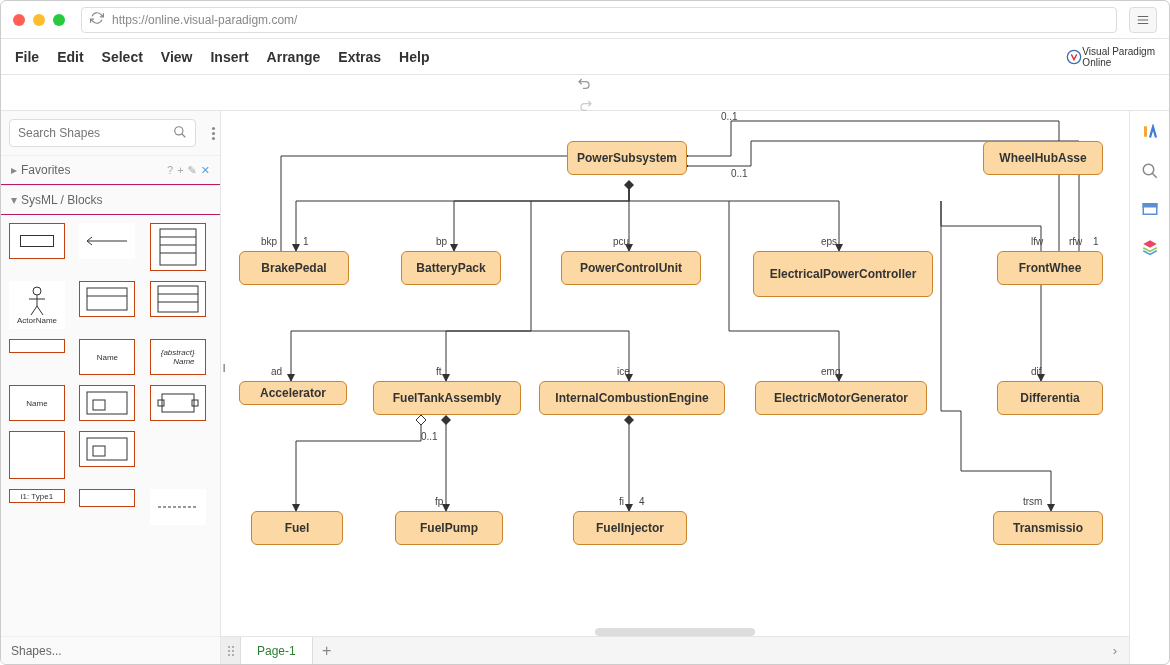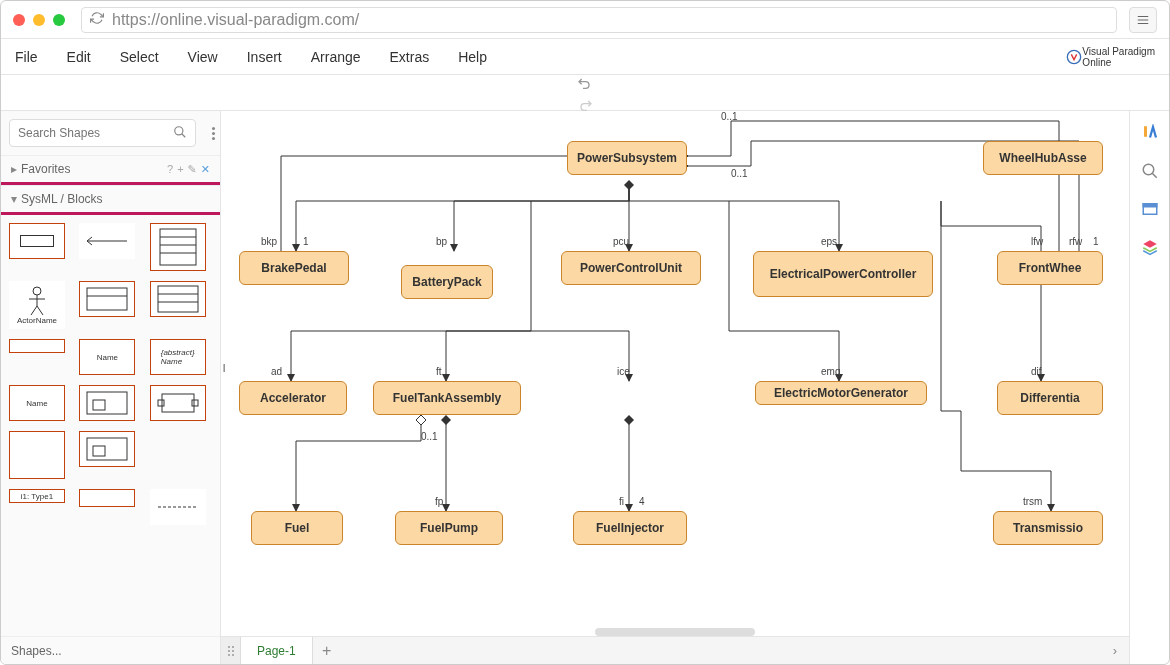--- a/index.html
+++ b/index.html
@@ -6,27 +6,27 @@
 body { font-family: -apple-system, BlinkMacSystemFont, "Segoe UI", Arial, sans-serif; font-size: 13px; color: #333; background: #fff; }
 .window { width: 1170px; height: 665px; border: 1px solid #ccc; border-radius: 6px; overflow: hidden; position: relative; background: #fff; }
 
 
 .titlebar { height: 38px; display: flex; align-items: center; padding: 0 12px; border-bottom: 1px solid #e5e5e5; }
 .traffic-lights { display: flex; gap: 8px; margin-right: 16px; }
 .tl { width: 12px; height: 12px; border-radius: 50%; }
 .tl.red { background: #ff5f56; }
 .tl.yellow { background: #ffbd2e; }
 .tl.green { background: #27c93f; }
-.url-bar { flex: 1; height: 26px; border: 1px solid #ddd; border-radius: 4px; display: flex; align-items: center; padding: 0 8px; color: #888; font-size: 16px; margin-right: 12px; }
+.url-bar { flex: 1; height: 26px; border: 1px solid #ddd; border-radius: 4px; display: flex; align-items: center; padding: 0 8px; color: #888; font-size: 12px; margin-right: 12px; }
 .url-bar .reload { margin-right: 8px; }
 .hamburger { width: 28px; height: 26px; border: 1px solid #ddd; border-radius: 4px; display: flex; align-items: center; justify-content: center; background: #f7f7f7; }
 
 
 .menubar { height: 36px; display: flex; align-items: center; padding: 0 14px; border-bottom: 1px solid #e5e5e5; justify-content: space-between; }
-.menus { display: flex; gap: 29px; font-size: 14px; }
+.menus { display: flex; gap: 18px; font-size: 14px; font-weight: bold; }
 .menu-item { cursor: pointer; }
 .logo { display: flex; align-items: center; gap: 0; font-size: 10px; line-height: 1.1; }
 .logo svg { width: 16px; height: 16px; }
 
 
 .toolbar { height: 36px; display: flex; align-items: center; padding: 0 10px; border-bottom: 1px solid #e5e5e5; gap: 6px; color: #666; flex-direction: column; }
 .toolbar .sep { width: 1px; height: 20px; background: #e0e0e0; margin: 0 4px; }
 .toolbar .ti { width: 24px; height: 24px; display: flex; align-items: center; justify-content: center; cursor: pointer; }
 .zoom { display: flex; align-items: center; gap: 4px; font-size: 13px; }
 
@@ -34,28 +34,28 @@
 .main { display: flex; height: calc(100% - 38px - 36px - 36px); }
 
 
 .sidebar { width: 220px; border-right: 1px solid #e5e5e5; display: flex; flex-direction: column; background: #fafafa; }
 .search-wrap { padding: 8px; display: flex; align-items: center; gap: 16px; }
 .search-box { flex: 1; height: 28px; border: 1px solid #ddd; border-radius: 4px; background: #fff; display: flex; align-items: center; padding: 0 8px; color: #999; font-size: 12px; }
 .search-box input { border: none; outline: none; flex: 1; font-size: 12px; background: transparent; }
 .more-dots { width: 16px; display: flex; flex-direction: column; gap: 2px; align-items: center; cursor: pointer; }
 .more-dots span { width: 3px; height: 3px; background: #888; border-radius: 50%; }
 
-.section-hdr { height: 30px; display: flex; align-items: center; padding: 0 10px; font-size: 12px; color: #666; border-top: 1px solid #eee; border-bottom: 3px solid #be185d; justify-content: space-between; }
+.section-hdr { height: 30px; display: flex; align-items: center; padding: 0 10px; font-size: 12px; color: #666; border-top: 1px solid #eee; border-bottom: 1px solid #be185d; justify-content: space-between; }
 .section-hdr .actions { display: flex; gap: 4px; font-size: 11px; color: #aaa; }
 .section-hdr .caret { margin-right: 4px; color: #888; }
 
 .palette { flex: 1; overflow-y: auto; padding: 8px; display: grid; grid-template-columns: repeat(3, 1fr); gap: 10px 8px; align-content: start; }
 .shape { width: 56px; height: 36px; border: 1px solid #c2410c; background: #fff; font-size: 7px; display: flex; align-items: center; justify-content: center; cursor: pointer; }
 .shape.tall { height: 48px; }
-.shape-label { font-size: 8px; text-align: left; }
+.shape-label { font-size: 8px; text-align: right; }
 .actor { display: flex; flex-direction: column; align-items: center; justify-content: center; }
 .shapes-footer { height: 28px; border-top: 1px solid #eee; display: flex; align-items: center; padding: 0 10px; font-size: 12px; color: #666; }
 
 
 .canvas-wrap { flex: 1; position: relative; background: #fff; overflow: hidden; }
 .canvas { position: absolute; inset: 0; }
 .node { position: absolute; background: #fcd9a4; border: 1px solid #c9842c; border-radius: 6px; display: flex; align-items: center; justify-content: center; font-size: 12px; font-weight: bold; padding: 0 10px; white-space: nowrap; }
 .edge-label { position: absolute; font-size: 10px; color: #444; }
 .scroll-h { position: absolute; bottom: 28px; left: 50%; transform: translateX(-50%); width: 160px; height: 8px; background: #ddd; border-radius: 4px; }
 .tabs { position: absolute; bottom: 0; left: 0; right: 0; height: 28px; border-top: 1px solid #e5e5e5; display: flex; align-items: center; background: #f5f5f5; }
@@ -389,40 +389,43 @@
         <div class="node" style="left:346px;top:30px;width:120px;height:34px">
             <span>PowerSubsystem</span>
           </div>
         <div class="node" style="left:762px;top:30px;width:120px;height:34px">
             <span>WheelHubAsse</span>
           </div>
 
         <div class="node" style="left:18px;top:140px;width:110px;height:34px">
             <span>BrakePedal</span>
           </div>
-        <div class="node" style="left:180px;top:154px;width:92px;height:34px">
+        <div class="node" style="left:180px;top:140px;width:100px;height:34px">
             <span>BatteryPack</span>
           </div>
         <div class="node" style="left:340px;top:140px;width:140px;height:34px">
             <span>PowerControlUnit</span>
           </div>
         <div class="node" style="left:532px;top:140px;width:180px;height:46px">
             <span>ElectricalPowerController</span>
           </div>
         <div class="node" style="left:776px;top:140px;width:106px;height:34px">
             <span>FrontWhee</span>
           </div>
 
-        <div class="node" style="left:18px;top:270px;width:108px;height:34px">
+        <div class="node" style="left:18px;top:270px;width:108px;height:24px">
             <span>Accelerator</span>
           </div>
         <div class="node" style="left:152px;top:270px;width:148px;height:34px">
             <span>FuelTankAssembly</span>
           </div>
-        <div class="node" style="left:534px;top:270px;width:172px;height:24px">
+        <div class="node" style="left:318px;top:270px;width:186px;height:34px">
+            <span>InternalCombustionEngine</span>
+          </div>
+        <div class="node" style="left:534px;top:270px;width:172px;height:34px">
             <span>ElectricMotorGenerator</span>
           </div>
         <div class="node" style="left:776px;top:270px;width:106px;height:34px">
             <span>Differentia</span>
           </div>
 
         <div class="node" style="left:30px;top:400px;width:92px;height:34px">
             <span>Fuel</span>
           </div>
         <div class="node" style="left:174px;top:400px;width:108px;height:34px">

